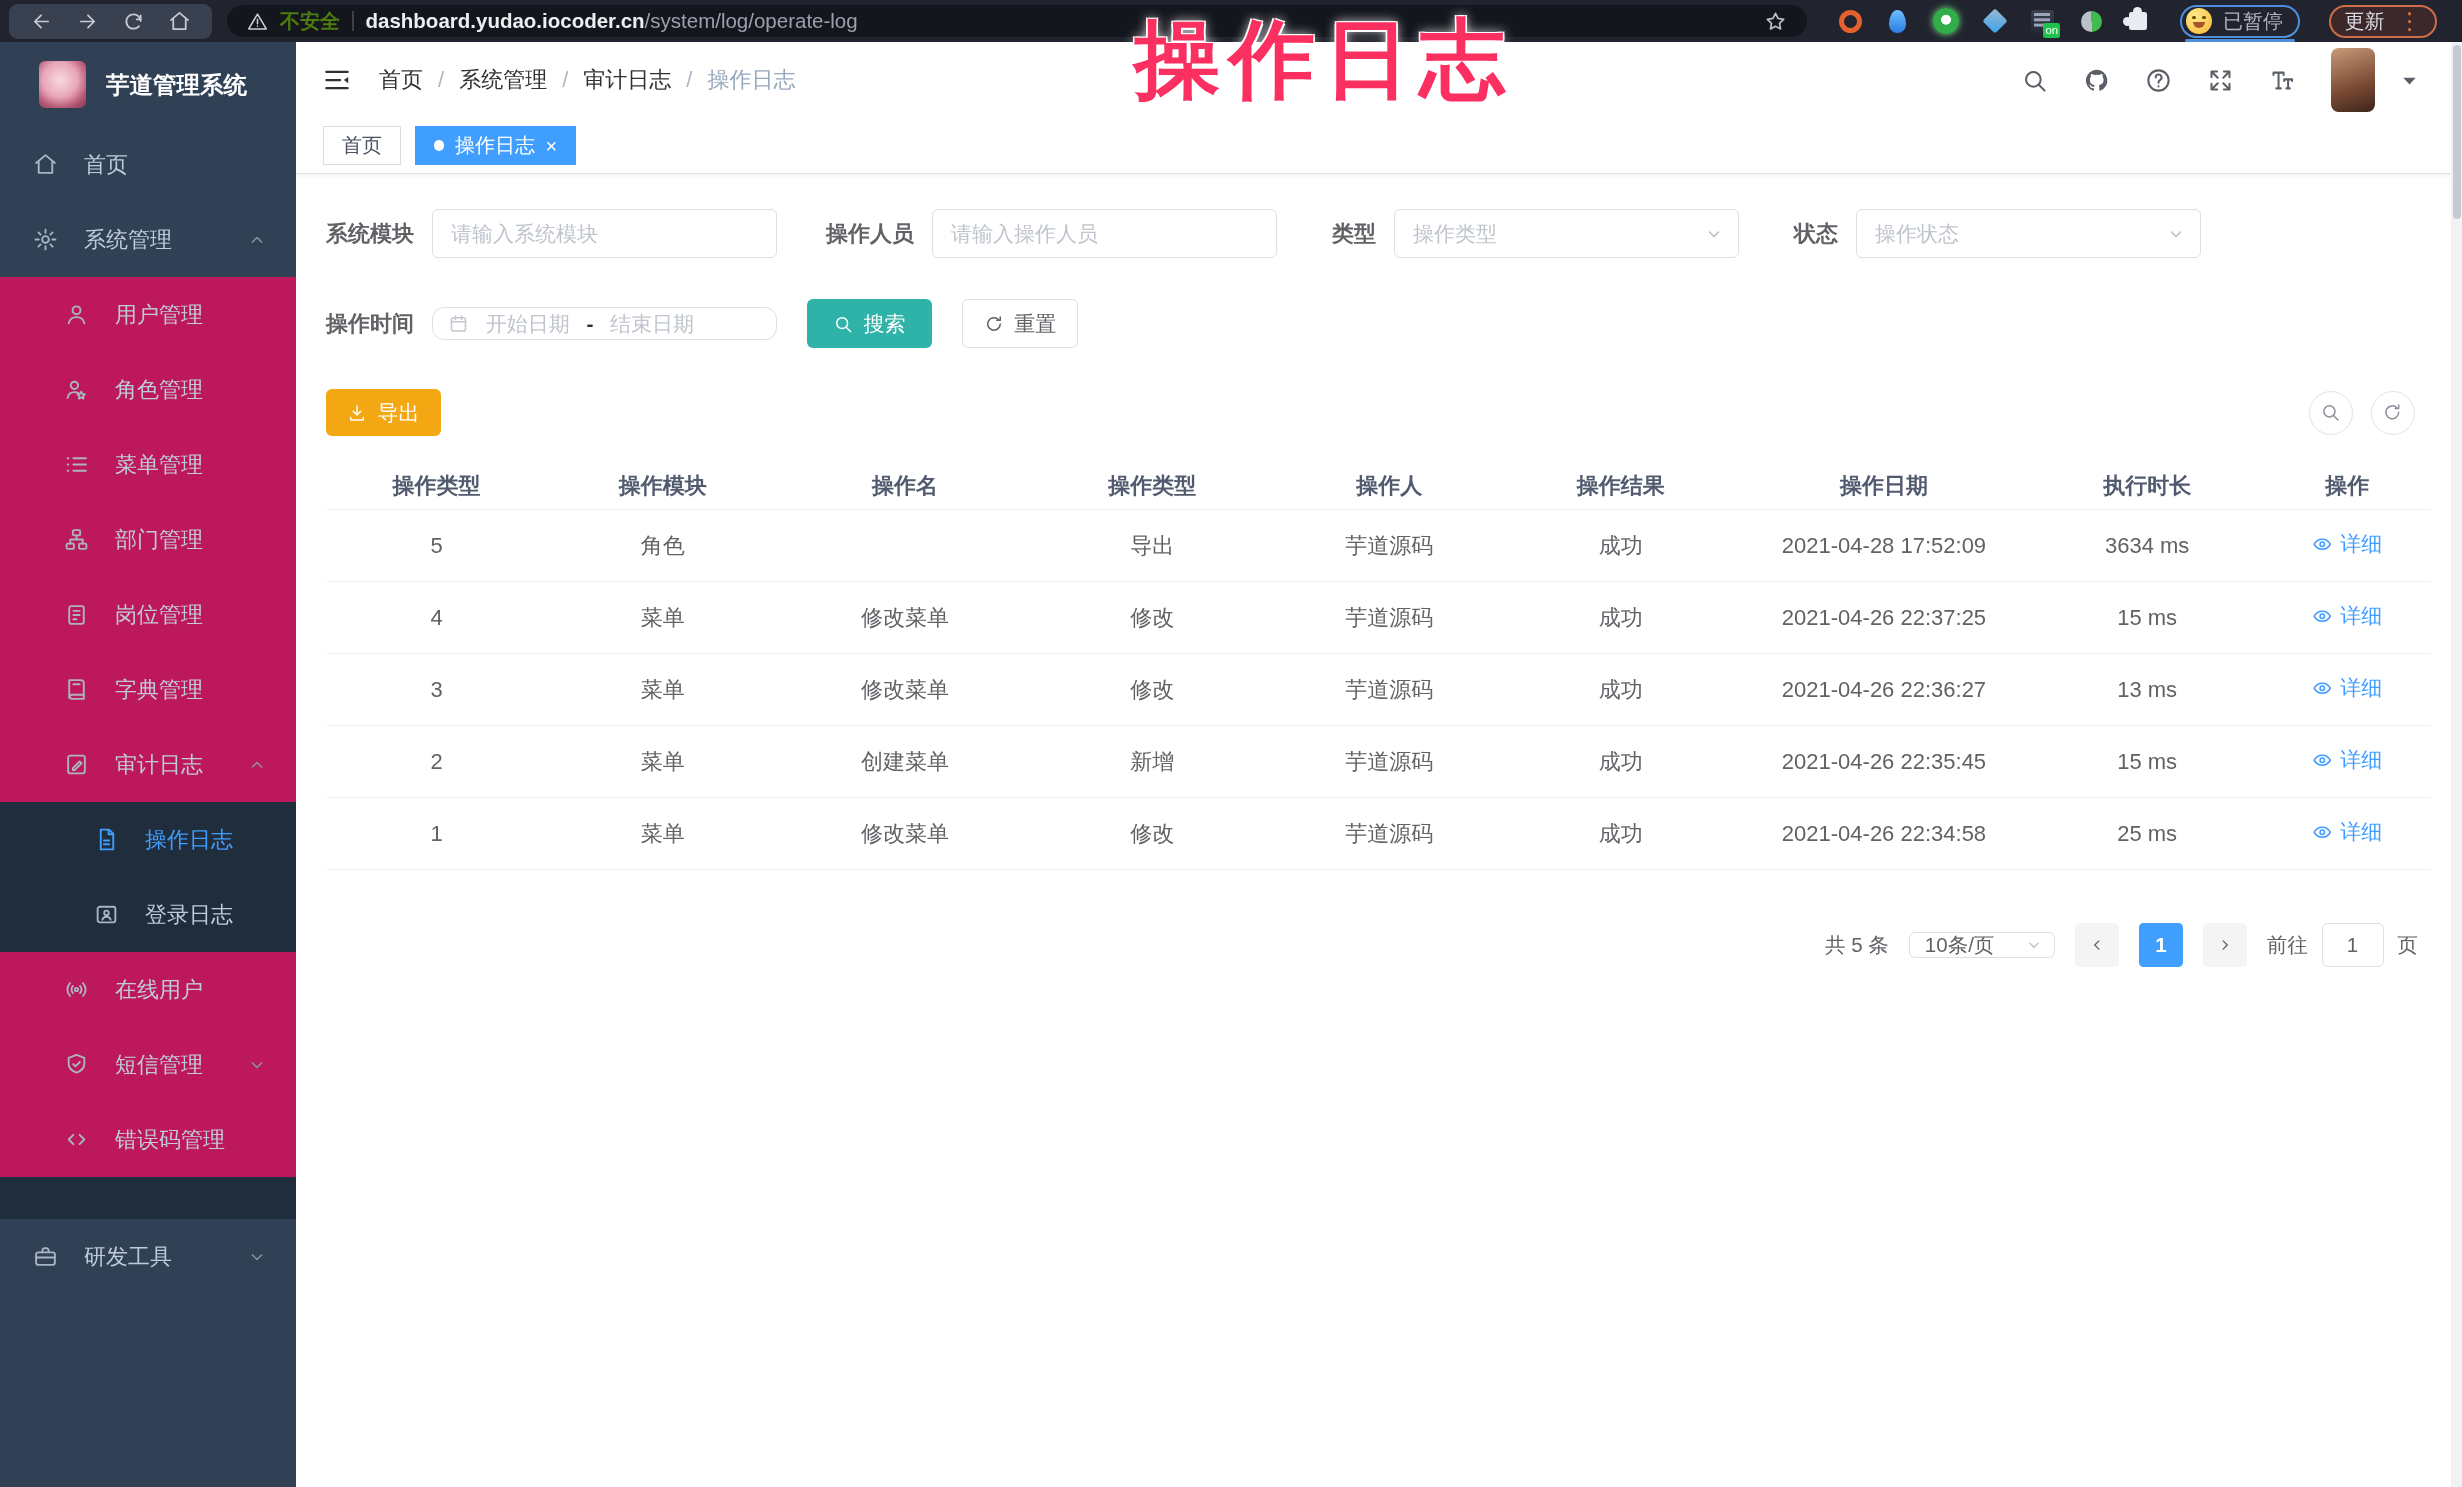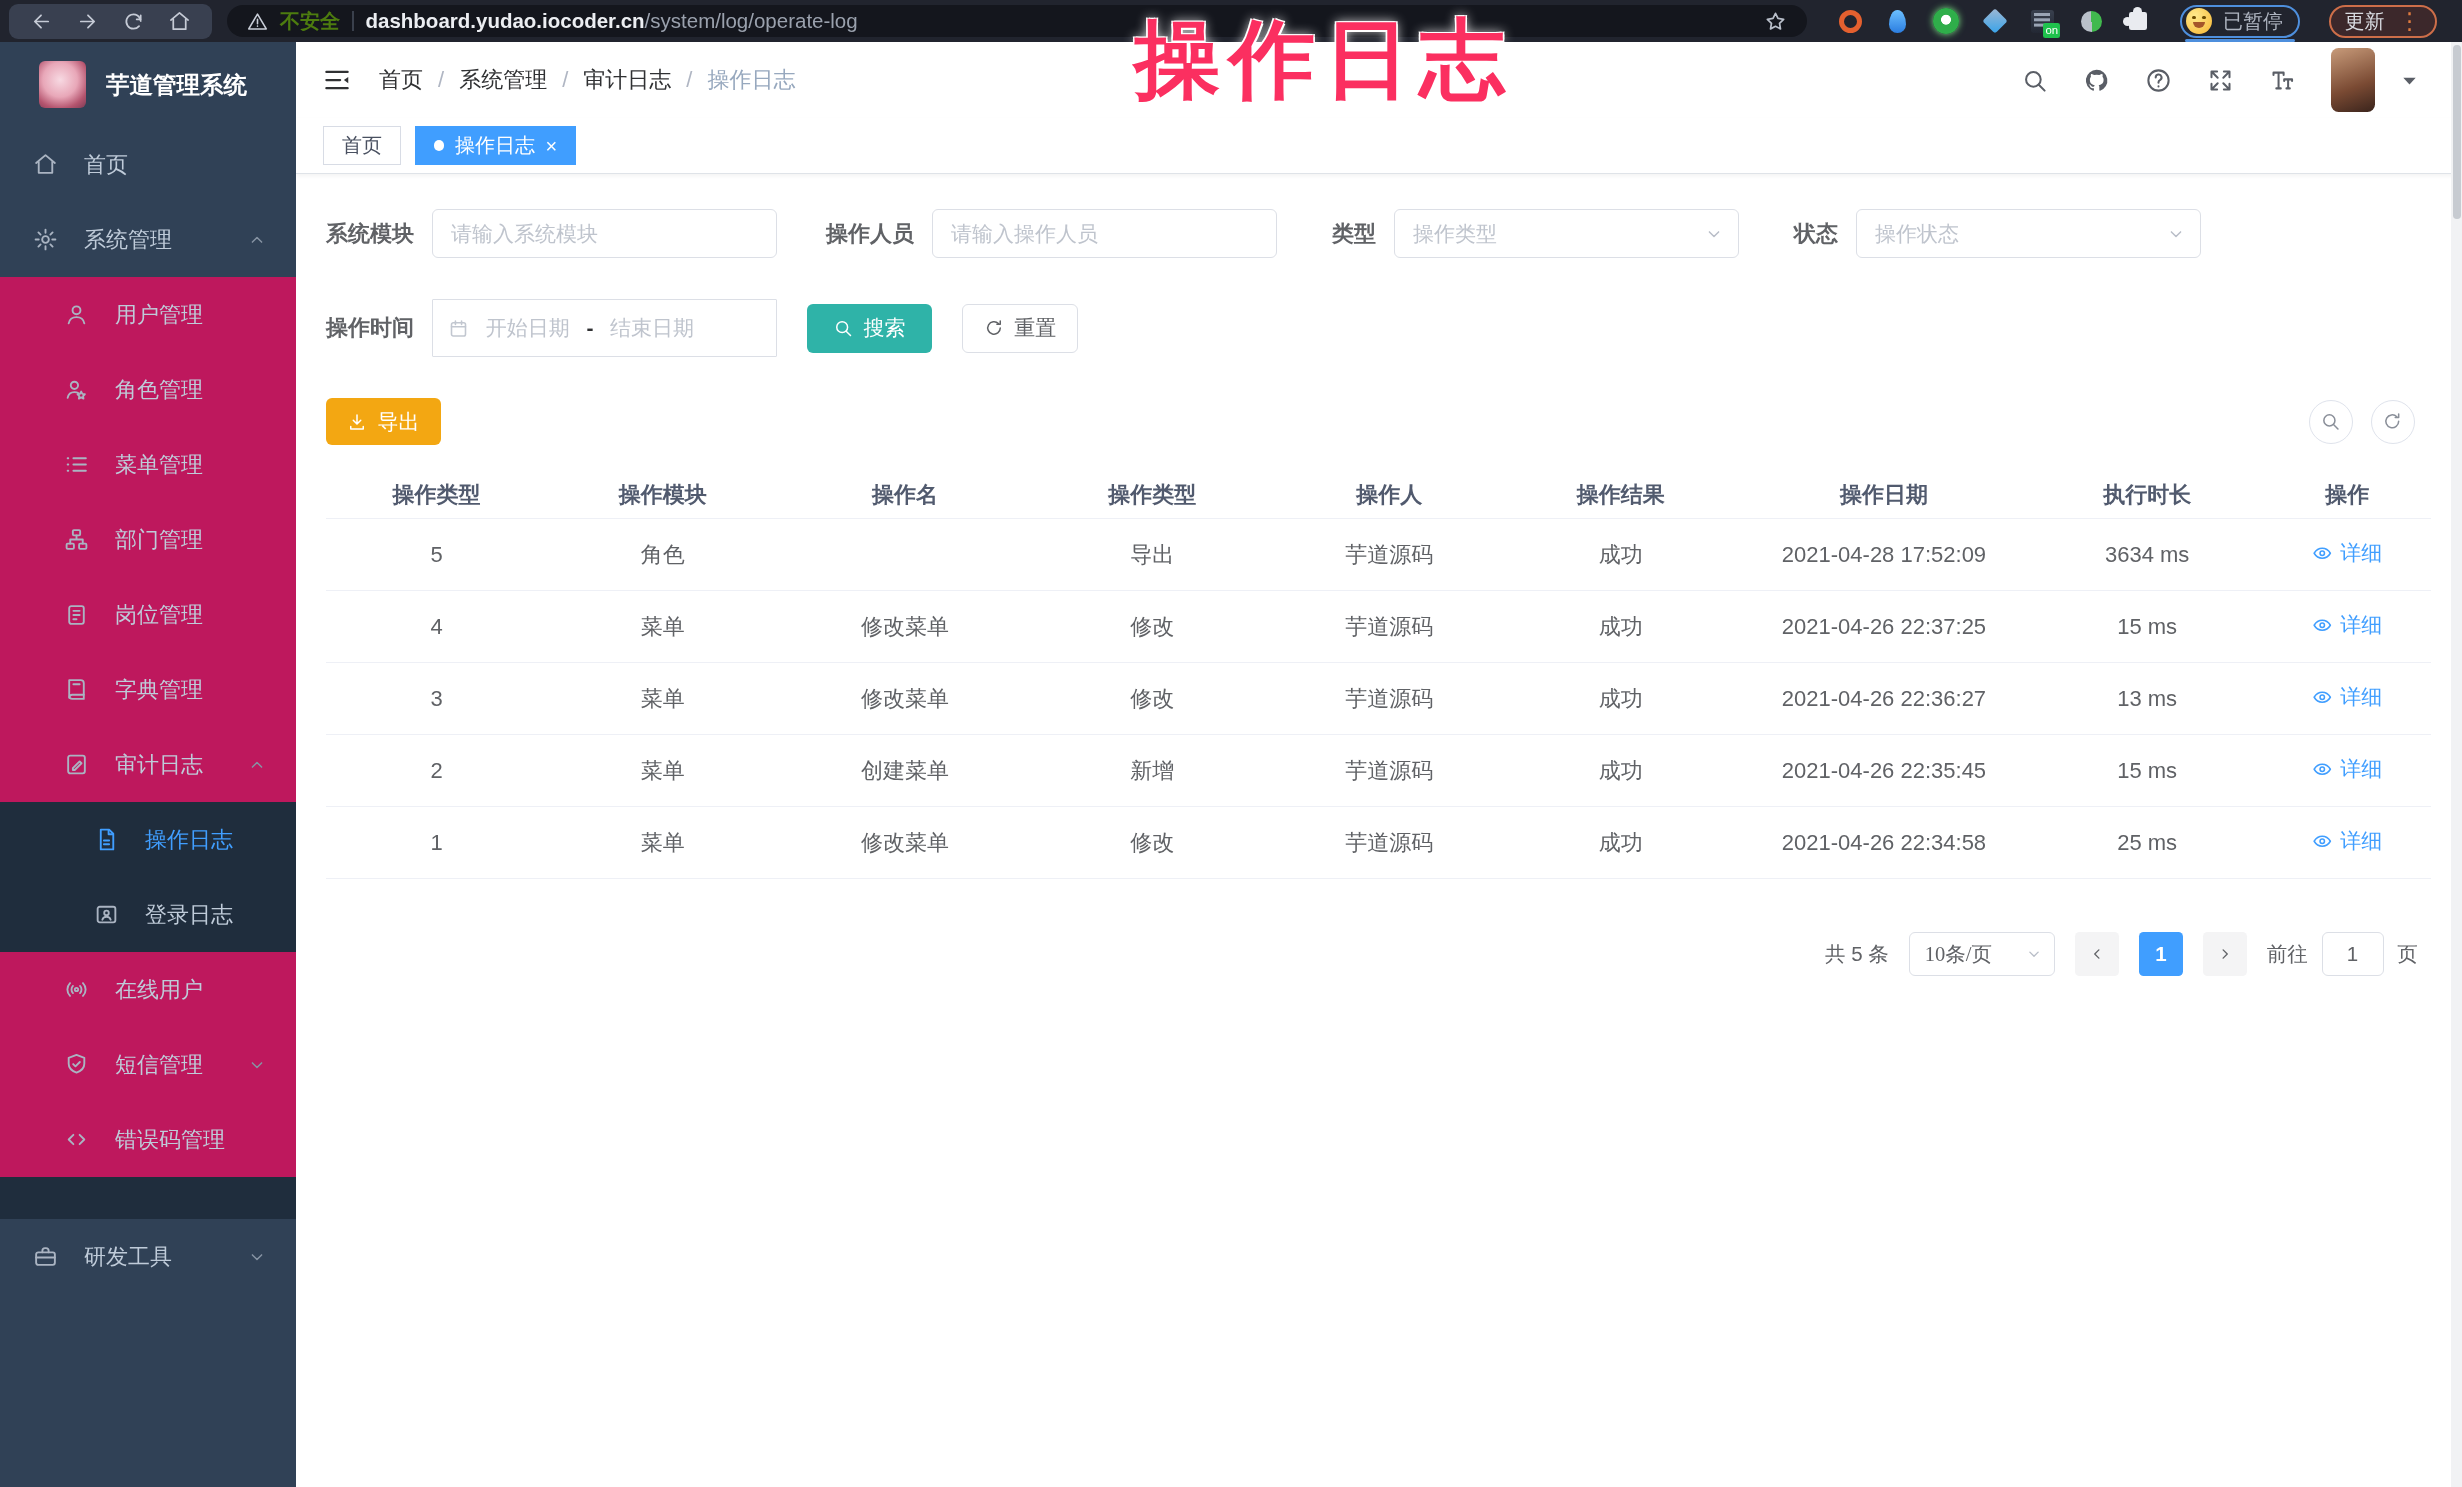--- a/index.html
+++ b/index.html
@@ -78,21 +78,21 @@
   
   .content{position:absolute;left:296px;top:174px;right:10.6px;bottom:0;background:#fff;padding:35px 20px 0 30px;box-sizing:border-box;}
   .filter-row{display:flex;align-items:center;margin-bottom:41px;font-size:22px;color:#606266;}
   .f-label{font-weight:700;margin-right:18px;white-space:nowrap;}
   .f-input{width:345px;height:49px;border:1.5px solid #dcdfe6;border-radius:6px;padding:0 18px;font-size:21px;color:#606266;font-family:inherit;outline:none;box-sizing:border-box;}
   .f-input::placeholder{color:#bfc4cd;}
   .f-select{position:relative;width:345px;height:49px;border:1.5px solid #dcdfe6;border-radius:6px;display:flex;align-items:center;padding:0 18px;color:#bfc4cd;font-size:21px;cursor:pointer;box-sizing:border-box;}
   .f-select .chev{position:absolute;right:13.7px;width:20px;height:20px;color:#b9bec8;}
   .gap64{margin-right:49px;}
   .gap72{margin-right:55px;}
-  .date-range{width:345px;height:58px;border:1.5px solid #dcdfe6;border-radius:1px;display:flex;align-items:center;gap:16.7px;padding:0 15px;font-size:21px;color:#bfc4cd;cursor:pointer;box-sizing:border-box;text-align:right;}
+  .date-range{width:345px;height:33px;border:1.5px solid #dcdfe6;border-radius:12px;display:flex;align-items:center;gap:16.7px;padding:0 15px;font-size:21px;color:#bfc4cd;cursor:pointer;box-sizing:border-box;text-align:right;}
   .date-range .ic{width:21px;height:21px;color:#c2c7d0;}
   .range-sep{color:#303133;font-weight:700;}
   .btn{height:49px;border-radius:6px;font-size:21px;display:flex;align-items:center;gap:10.6px;cursor:pointer;box-sizing:border-box;white-space:nowrap;}
   .btn .ic{width:20px;height:20px;}
   .btn-search{background:#2fb3a8;color:#fff;padding:0 26px;margin-left:30px;}
   .btn-reset{background:#fff;border:1.5px solid #dcdfe6;color:#606266;padding:0 21px;margin-left:30px;}
   .toolbar-row{display:flex;align-items:center;margin-bottom:26px;}
   .btn-export{background:#f3a712;color:#fff;padding:0 21px;height:47px;}
   .icon-circles{margin-left:auto;display:flex;gap:18px;margin-right:16.7px;}
   .circle-btn{width:44px;height:44px;border-radius:50%;border:1.5px solid #dfe3ec;background:#fff;display:flex;align-items:center;justify-content:center;color:#8a8f99;cursor:pointer;box-sizing:border-box;}
@@ -102,21 +102,21 @@
   .t-head{display:flex;align-items:center;height:47px;font-weight:700;color:#515a6e;font-size:22px;border-bottom:1.5px solid #eef0f6;}
   .t-row{display:flex;align-items:center;height:71px;font-size:22px;color:#606266;border-bottom:1.5px solid #eef0f6;}
   .t-cell{text-align:center;box-sizing:border-box;overflow:hidden;white-space:nowrap;}
   .c0{width:10.5%;}.c1{width:11%;}.c2{width:12%;}.c3{width:11.5%;}.c4{width:11%;}
   .c5{width:11%;}.c6{width:14%;}.c7{width:11%;}.c8{width:8%;}
   .link-detail{color:#409eff;display:inline-flex;align-items:center;gap:7.6px;font-size:21px;cursor:pointer;}
   .link-detail .ic{width:20.5px;height:20.5px;}
 
   
   .pagination{display:flex;align-items:center;justify-content:flex-end;gap:20px;margin-top:53px;font-size:20.5px;color:#606266;padding-right:13.7px;}
-  .size-select{position:relative;width:146px;height:44px;border:1.5px solid #dcdfe6;border-radius:6px;display:flex;align-items:center;padding:0 15px;color:#606266;cursor:pointer;box-sizing:border-box;font-family:Liberation Serif, serif;}
+  .size-select{position:relative;width:146px;height:26px;border:1.5px solid #dcdfe6;border-radius:6px;display:flex;align-items:center;padding:0 15px;color:#606266;cursor:pointer;box-sizing:border-box;}
   .size-select .chev{position:absolute;right:10.6px;width:18px;height:18px;color:#b9bec8;}
   .pg-btn{min-width:44px;height:44px;background:#f4f4f5;border-radius:4.6px;display:flex;align-items:center;justify-content:center;color:#606266;cursor:pointer;box-sizing:border-box;}
   .pg-btn .ic{width:18px;height:18px;}
   .pg-btn.active{background:#409eff;color:#fff;font-weight:700;}
   .goto{display:flex;align-items:center;gap:13.7px;}
   .goto-input{width:62px;height:44px;border:1.5px solid #dcdfe6;border-radius:6px;text-align:center;font-size:20.5px;color:#606266;font-family:inherit;outline:none;box-sizing:border-box;}
 
   
   .scrollbar{position:absolute;top:42px;right:0;bottom:0;width:10.6px;background:#f1f2f4;z-index:4;}
   .scroll-thumb{position:absolute;top:3px;right:1.5px;width:7.6px;height:174px;border-radius:3.8px;background:#c7cbd1;cursor:pointer;}

